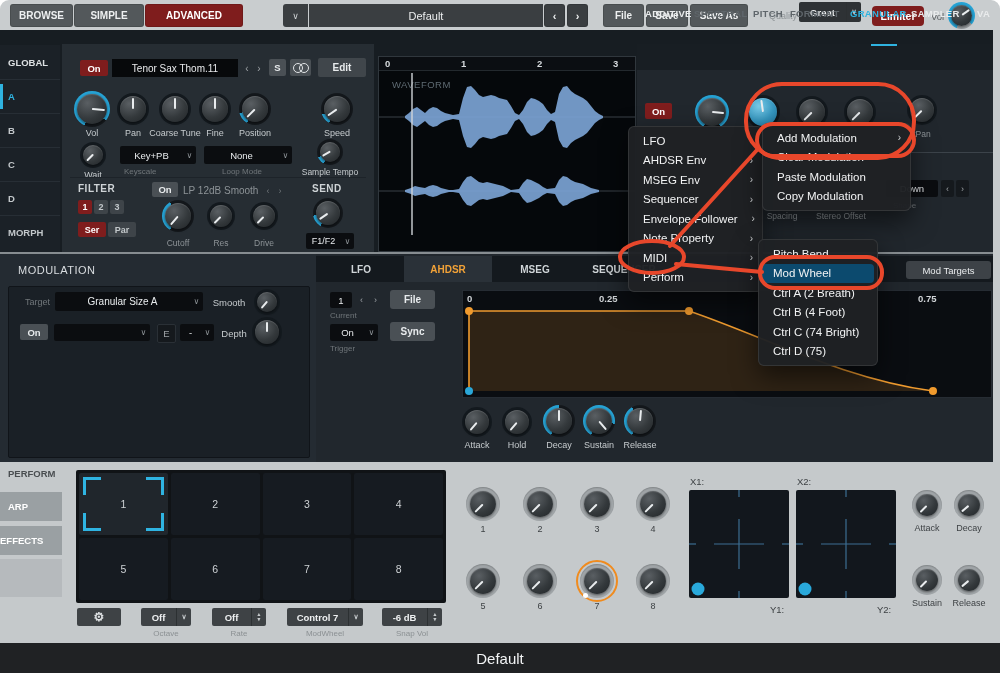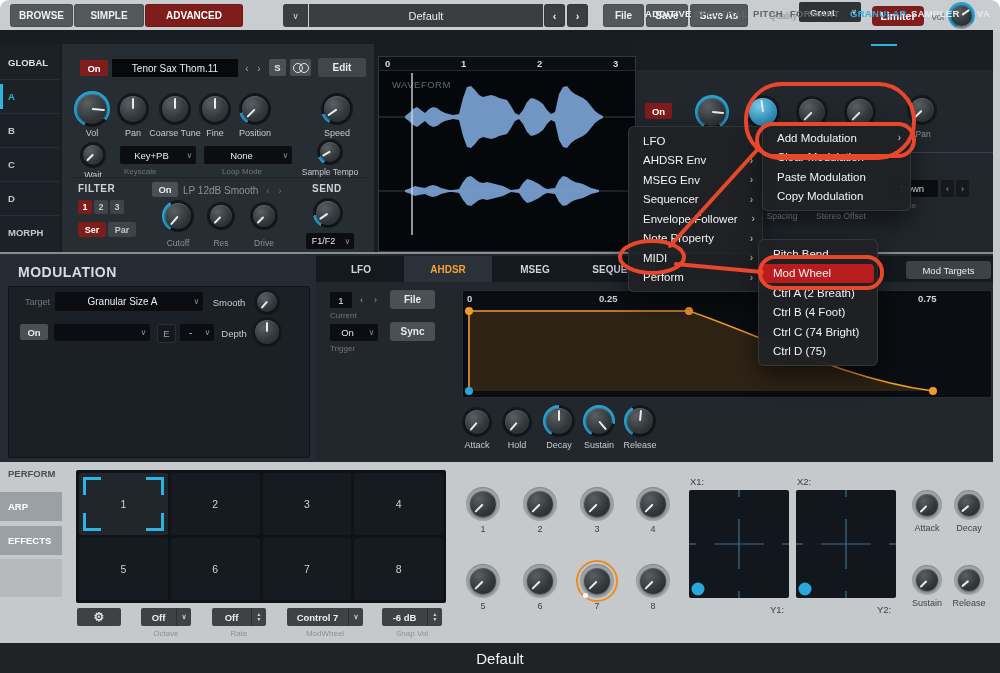--- a/index.html
+++ b/index.html
@@ -24,21 +24,21 @@
   .kface{position:absolute;inset:3px;border-radius:50%;
          background:radial-gradient(circle at 35% 30%,#5a5f63,#34393c 55%,#212528);
          box-shadow:0 1px 3px rgba(0,0,0,.55),inset 0 1px 1px rgba(255,255,255,.14)}
   .kface.blueface{background:radial-gradient(circle at 35% 30%,#79cbe8,#3697c0 55%,#20749a)}
   .tick{position:absolute;left:50%;top:7%;width:2px;height:43%;margin-left:-1px;background:#e9ecee;border-radius:1px;
         transform-origin:50% 100%;display:block}
   .menu{position:absolute;background:rgba(31,33,36,.97);border:1px solid rgba(255,255,255,.09);border-radius:6px;
         padding:4px 0;box-shadow:0 10px 26px rgba(0,0,0,.55);z-index:50}
   .mi{height:19.5px;display:flex;align-items:center;padding:0 9px 0 14px;font-size:11.5px;color:#f2f3f4;white-space:nowrap}
   .mi .arr{margin-left:auto;color:#cdd0d2;font-size:10px;padding-left:14px}
-  .mi.sel{background:#b91c1c;border-radius:4px;margin:0 3px;padding:0 6px 0 11px}
+  .mi.sel{background:#0c4a6e;border-radius:4px;margin:0 3px;padding:0 6px 0 11px}
   .tabtxt{position:absolute;top:0;height:26px;display:flex;align-items:center;font-size:9.5px;font-weight:700;letter-spacing:.3px}
   .pad{background:#161b21;border-radius:2px;display:flex;align-items:center;justify-content:center;color:#ced2d5;font-size:10.5px;position:relative}
   .bk{position:absolute;width:15px;height:15px;border:3px solid #2fb4e2}
   .bk.tl{left:4px;top:4px;border-right:none;border-bottom:none}
   .bk.tr{right:4px;top:4px;border-left:none;border-bottom:none}
   .bk.bl{left:4px;bottom:4px;border-right:none;border-top:none}
   .bk.br{right:4px;bottom:4px;border-left:none;border-top:none}
   .ctl{background:#3e4245;border-radius:2px;color:#eef0f1;display:flex;align-items:center;font-size:9.5px;font-weight:700}
   .ctl .cval{flex:1;text-align:center;white-space:nowrap}
   .ctl .cch{width:14px;border-left:1px solid #2c3032;align-self:stretch;display:flex;align-items:center;justify-content:center;color:#c6cacc;font-size:7px}
@@ -305,21 +305,21 @@
   <div class="abs flexc" style="left:956px;top:180px;width:13px;height:17px;background:#15191d;border-radius:2px;color:#9ea3a7;font-size:9px">
       <span>›</span>
     </div>
   <div class="abs glab" style="left:893px;top:201px">Shape</div>
   <div class="abs g2lab" style="left:758px;top:211px;width:48px">Spacing</div>
   <div class="abs g2lab" style="left:806px;top:211px;width:70px">Stereo Offset</div>
 
   <div class="abs" style="left:0;top:252px;width:993px;height:2px;background:#878d91"></div>
 
   <div class="abs" style="left:0;top:254px;width:316px;height:208px;background:#242b32"></div>
-  <span class="abs" style="left:18px;top:264px;font-size:14px;font-weight:700;color:#d9dde0;letter-spacing:.5px">MODULATION</span>
+  <span class="abs" style="left:18px;top:264px;font-size:11px;font-weight:400;color:#d9dde0;letter-spacing:.5px">MODULATION</span>
   <div class="abs" style="left:8px;top:286px;width:300px;height:170px;background:#1a2026;border:1px solid #101419;border-radius:2px"></div>
   <span class="abs" style="left:25px;top:297px;font-size:9px;color:#70767a">Target</span>
   <div class="abs dd" style="left:55px;top:292px;width:148px;height:19px;font-size:10px">
     <span class="val">Granular Size A</span>
       <span class="ch">∨</span>
   </div>
   <span class="abs wlab" style="left:208px;top:297px;width:42px;font-size:9.5px">Smooth</span>
   <div class="knobw" style="left:254px;top:289px;width:26px;height:26px">
       <div class="ring"></div>
       <div class="kface">
@@ -416,21 +416,21 @@
   </div>
   <div class="abs wlab" style="left:455px;top:440px;width:44px">Attack</div>
   <div class="abs wlab" style="left:499px;top:440px;width:36px">Hold</div>
   <div class="abs wlab" style="left:539px;top:440px;width:40px">Decay</div>
   <div class="abs wlab" style="left:577px;top:440px;width:44px">Sustain</div>
   <div class="abs wlab" style="left:618px;top:440px;width:44px">Release</div>
 
   <div class="abs" style="left:0;top:462px;width:1000px;height:181px;background:#c5c9cb"></div>
   <span class="abs" style="left:8px;top:468px;font-size:9.5px;font-weight:700;color:#4a4e51">PERFORM</span>
   <div class="abs" style="left:0;top:492px;width:62px;height:29px;background:#9aa0a3;display:flex;align-items:center;padding-left:8px;box-sizing:border-box;color:#fff;font-size:9.5px;font-weight:700">ARP</div>
-  <div class="abs" style="left:0;top:526px;width:62px;height:29px;background:#9aa0a3;display:flex;align-items:center;padding-left:8px;box-sizing:border-box;color:#fff;font-size:9.5px;font-weight:700">EFFECTS</div>
+  <div class="abs" style="left:0;top:526px;width:62px;height:29px;background:#9aa0a3;display:flex;align-items:center;box-sizing:border-box;color:#fff;font-size:9.5px;font-weight:700">EFFECTS</div>
   <div class="abs" style="left:0;top:559px;width:62px;height:38px;background:#b6babd"></div>
 
   <div class="abs" style="left:76px;top:470px;width:370px;height:133px;background:#101316;border-radius:2px;padding:3px;box-sizing:border-box;display:grid;grid-template-columns:repeat(4,1fr);grid-template-rows:1fr 1fr;gap:3px">
     <div class="pad" style="background:#20262c">
       <span class="bk tl"></span>
         <span class="bk tr"></span>
       <span class="bk bl"></span>
         <span class="bk br"></span>
       <span>1</span>
     </div>

